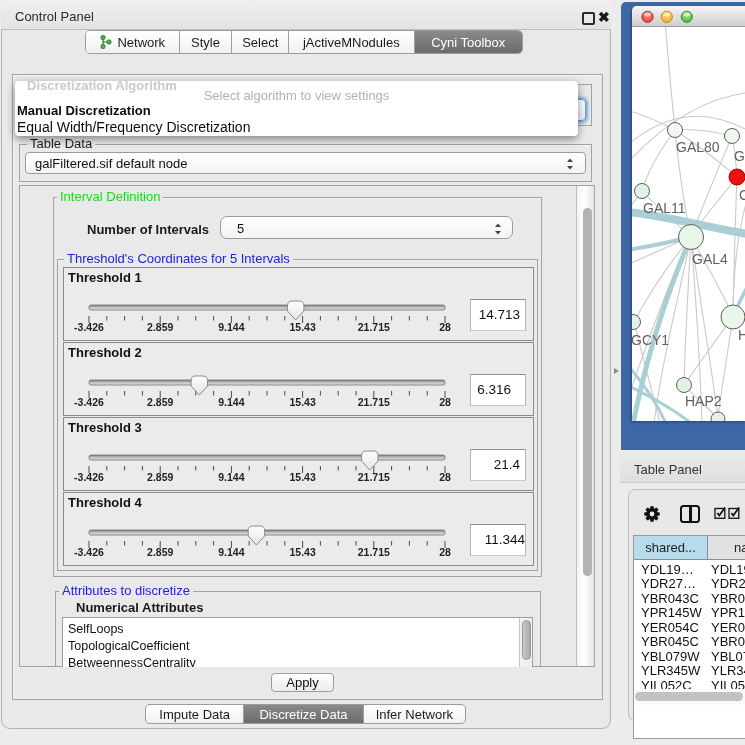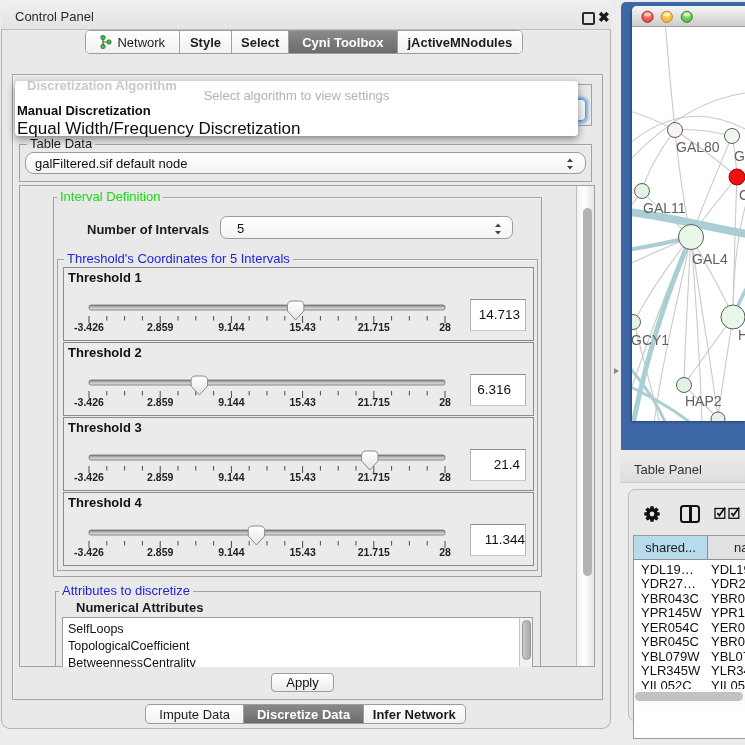--- a/index.html
+++ b/index.html
@@ -3,22 +3,22 @@
 <meta charset="utf-8">
 <style>
   html,body{margin:0;padding:0;}
   body{width:745px;height:745px;overflow:hidden;font-family:"Liberation Sans",sans-serif;background:#ececec;}
   #root{position:relative;width:745px;height:745px;overflow:hidden;}
   .abs{position:absolute;}
   .etch{border:1px solid #a5a5a5;box-shadow:inset 0 1px 0 #f4f4f4, inset 1px 0 0 #f4f4f4;}
   .gtitle{position:absolute;background:#e9e9e9;padding:0 3px;font-size:13px;line-height:13px;white-space:nowrap;}
   .seg{display:flex;align-items:center;justify-content:center;font-size:13px;color:#1c1c1c;background:linear-gradient(#ffffff,#f1f1f1);height:100%;box-sizing:border-box;}
   .seg.dark{background:linear-gradient(#8a8a8a,#6b6b6b);color:#fff;}
-  .seg+.seg{border-left:1px solid #9f9f9f;font-weight:bold;}
-  .combo{position:absolute;background:linear-gradient(#ffffff,#f3f3f3);border:1px solid #9b9b9b;border-radius:9px;box-sizing:border-box;font-size:13px;color:#111;}
+  .seg+.seg{border-left:1px solid #9f9f9f;}
+  .combo{position:absolute;background:linear-gradient(#ffffff,#f3f3f3);border:1px solid #9b9b9b;border-radius:4px;box-sizing:border-box;font-size:13px;color:#111;}
   .row{position:absolute;font-size:13px;color:#101010;white-space:nowrap;}
 </style>
 </head>
 <body>
 <div id="root">
 
 <div class="abs" id="cpwin" style="left:1px;top:0;width:610px;height:729px;background:#e9e9e9;border:1px solid #b2b2b2;border-top:none;border-radius:0 0 9px 9px;box-sizing:border-box;"></div>
 
 <div class="abs" style="left:1px;top:0;width:610px;height:30px;background:linear-gradient(#f0f0f0,#e3e3e3);border-bottom:1px solid #bfbfbf;box-sizing:border-box;"></div>
 <div class="abs" style="left:15px;top:9px;font-size:13px;color:#2a2a2a;">Control Panel</div>
@@ -29,22 +29,22 @@
   <div class="seg" style="width:93px;text-align:center;">
     <svg width="13" height="14" viewBox="0 0 13 14" style="margin-right:5px;">
       <line x1="4" y1="3" x2="4" y2="11" stroke="#555" stroke-width="1.2"></line>
       <line x1="4" y1="7" x2="9" y2="7" stroke="#555" stroke-width="1.2"></line>
       <circle cx="4" cy="2.5" r="2.2" fill="#44b544" stroke="#2c7a2c" stroke-width="0.8"></circle>
       <circle cx="4" cy="11.5" r="2.2" fill="#44b544" stroke="#2c7a2c" stroke-width="0.8"></circle>
       <circle cx="10" cy="7" r="2.2" fill="#44b544" stroke="#2c7a2c" stroke-width="0.8"></circle>
     </svg>Network</div>
   <div class="seg" style="width:53px;">Style</div>
   <div class="seg" style="width:57px;">Select</div>
+  <div class="seg" style="width:126px;">jActiveMNodules</div>
   <div class="seg dark" style="width:109px;">Cyni Toolbox</div>
-  <div class="seg" style="width:126px;">jActiveMNodules</div>
 </div>
 
 <div class="abs etch" style="left:12px;top:74px;width:589px;height:624px;background:#e9e9e9;"></div>
 
 <div class="abs" style="left:19px;top:84px;width:573px;height:42px;border:1px solid #a2a2a2;box-sizing:border-box;"></div>
 
 <div class="abs" style="left:25px;top:99px;width:561px;height:22px;background:linear-gradient(#ffffff,#f0f0f0);border:1px solid #5d9ddb;border-radius:4px;box-sizing:border-box;box-shadow:0 0 3px 2px rgba(80,150,215,0.75);"></div>
 <svg class="abs" style="left:569px;top:102px;" width="12" height="16" viewBox="0 0 12 16">
   <path d="M3 6 L6 2.5 L9 6 Z" fill="#555"></path>
       <path d="M3 10 L6 13.5 L9 10 Z" fill="#555"></path>
@@ -417,15 +417,15 @@
 <div class="row" style="left:711px;top:663.4px;">YLR345W</div>
 <div class="row" style="left:711px;top:677.9px;">YIL052C</div>
 
 <div class="abs" style="left:634px;top:689px;width:111px;height:16px;background:#fafafa;"></div>
 <div class="abs" style="left:635px;top:691.5px;width:108px;height:9px;background:#c2c2c2;border-radius:4.5px;"></div>
 
 <div class="abs" style="left:15px;top:81px;width:563px;height:55px;background:#ffffff;border-radius:4px;box-shadow:0 3px 9px rgba(0,0,0,0.45);"></div>
 <div class="abs" style="left:27px;top:78px;font-size:13px;font-weight:bold;color:#c9c9c9;">Discretization Algorithm</div>
 <div class="abs" style="left:15px;top:88px;width:563px;text-align:center;font-size:13px;color:#b2b2b2;">Select algorithm to view settings</div>
 <div class="abs" style="left:17px;top:103px;font-size:13px;font-weight:bold;color:#0d0d0d;">Manual Discretization</div>
-<div class="abs" style="left:17px;top:119px;font-size:17px;color:#0d0d0d;">Equal Width/Frequency Discretization</div>
+<div class="abs" style="left:17px;top:119px;font-size:14px;color:#0d0d0d;">Equal Width/Frequency Discretization</div>
 
 </div>
 
 </body></html>

